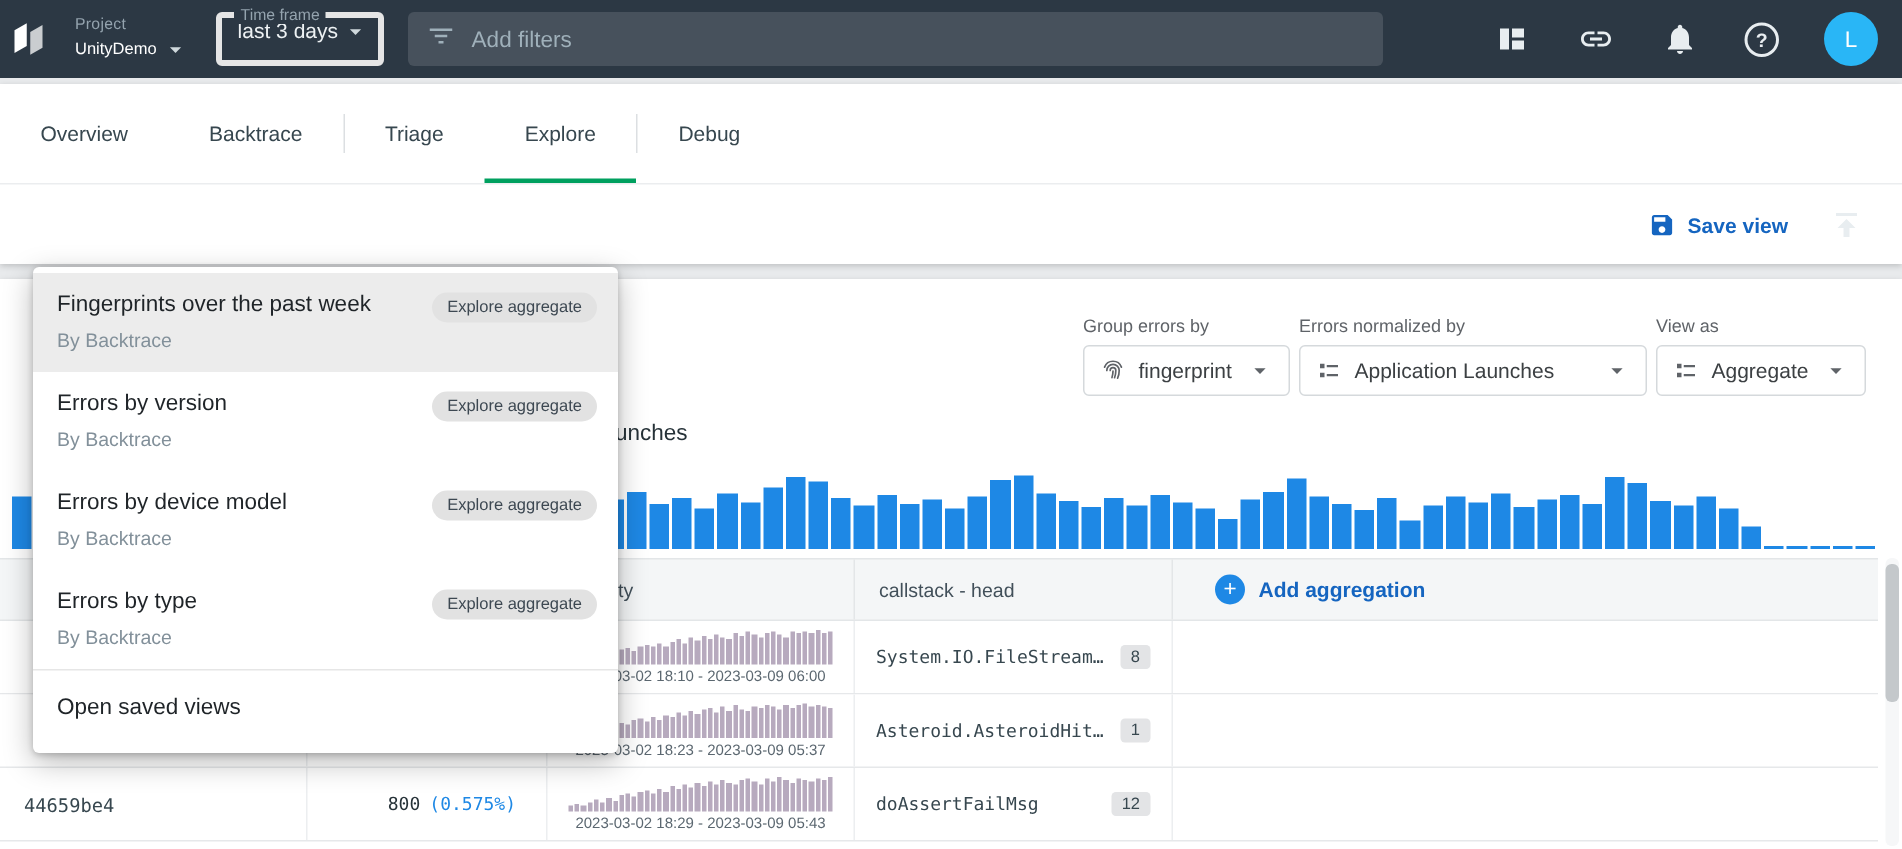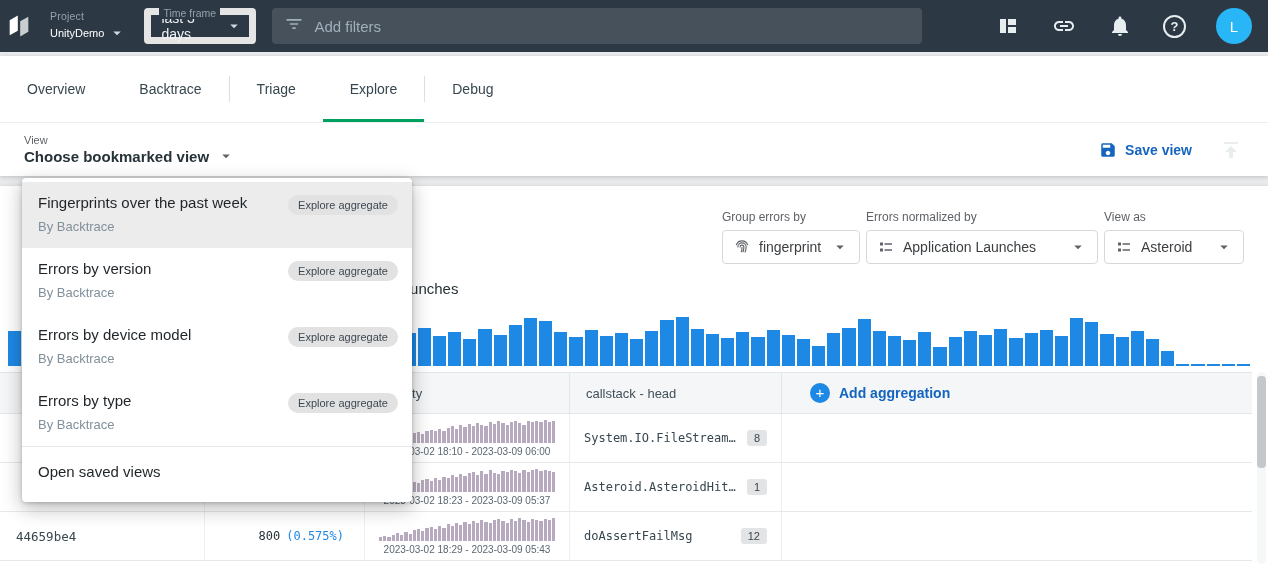--- a/index.html
+++ b/index.html
@@ -7,22 +7,22 @@
   body{font-family:"Liberation Sans",sans-serif}
   #screen{position:relative;width:1268px;height:566px;overflow:hidden;background:#e8eaec}
 
   
   .topbar{position:absolute;top:0;left:0;right:0;height:52px;background:var(--topbar,#2c3844);
           display:flex;align-items:center;padding-left:4px;z-index:60}
   .logo{width:30px;height:30px;margin-right:16px;display:flex;align-items:center;justify-content:center;cursor:pointer}
   .proj{display:flex;flex-direction:column;justify-content:center;cursor:pointer}
   .sel-label{font-size:10.5px;color:#94a3ae;letter-spacing:.2px;margin-bottom:2px}
   .sel-value{display:flex;align-items:center;gap:4px;font-size:11px;color:#fff}
-  .timeframe{position:relative;margin-left:18px;width:112px;height:36px;border:7px solid #e5e5e5;border-radius:4px;
-             display:flex;align-items:center;padding:0 6px 0 10px;cursor:pointer}
+  .timeframe{position:relative;margin-left:18px;width:112px;height:36px;border:4px solid #e5e5e5;border-radius:4px;
+             display:flex;align-items:flex-start;padding:0 6px 0 10px;cursor:pointer}
   .tf-label{position:absolute;top:-8px;left:8px;background:var(--topbar,#2c3844);padding:0 4px;font-size:10.5px;color:#94a3ae}
   .tf-value{font-size:14px;color:#eef2f4;flex:1}
   .filterbar{margin-left:16px;width:650px;height:36px;background:rgba(255,255,255,.13);border-radius:4px;
              display:flex;align-items:center;padding:0 12px;gap:10px}
   .filterbar input{flex:1;background:transparent;border:none;outline:none;color:#eceff1;font-size:15px;font-family:inherit}
   .filterbar input::placeholder{color:#9fb0ba}
   .top-icons{margin-left:auto;display:flex;align-items:center;gap:30px;padding-right:16px}
   .icon-btn{width:26px;height:26px;cursor:pointer;display:flex;align-items:center;justify-content:center}
   .icon-btn svg{width:24px;height:24px;fill:#e8edf0}
   .help-circle{width:23px;height:23px;border:2px solid #e8edf0;border-radius:50%;color:#e8edf0;font-size:13px;
@@ -165,31 +165,20 @@
     <nav class="tabs-row">
       <div class="tab">Overview</div>
       <div class="tab">Backtrace</div>
       <div class="tab-divider"></div>
       <div class="tab">Triage</div>
       <div class="tab active">Explore</div>
       <div class="tab-divider"></div>
       <div class="tab">Debug</div>
     </nav>
     <div class="view-row">
-      <div>
-        <div class="view-label">View</div>
-        <div class="view-value">
-          <span>Choose bookmarked view</span>
-          <span class="caret-g">
-              <svg viewBox="0 0 24 24">
-                <path d="M7 10l5 5 5-5z"></path>
-              </svg>
-            </span>
-        </div>
-      </div>
       <div class="save-group">
         <div class="save-btn">
           <svg viewBox="0 0 24 24" width="18" height="18" class="fill-accent">
               <path d="M17 3H5c-1.1 0-2 .9-2 2v14c0 1.1.9 2 2 2h14c1.1 0 2-.9 2-2V7l-4-4zm-5 16c-1.66 0-3-1.34-3-3s1.34-3 3-3 3 1.34 3 3-1.34 3-3 3zm3-10H5V5h10v4z"></path>
             </svg>
           <span>Save view</span>
         </div>
         <span class="icon-btn">
           <svg viewBox="0 0 24 24" width="22" height="22" class="fill-accent">
               <path d="M5 4h14v2H5zm7 4l-6 6h4v6h4v-6h4z"></path>
@@ -239,21 +228,21 @@
     </div>
 
     <div class="ctrl" id="ctrl-view">
       <div class="ctrl-label">View as</div>
       <div class="ctrl-btn">
         <span class="ctrl-icon">
           <svg viewBox="0 0 24 24" width="18" height="18" fill="#5f6368">
               <path d="M4 6h4v4H4zm6 1h10v2H10zM4 14h4v4H4zm6 1h10v2H10z"></path>
             </svg>
         </span>
-        <span class="ctrl-value">Asteroid</span>
+        <span class="ctrl-value">Aggregate</span>
         <span class="caret-g">
             <svg viewBox="0 0 24 24">
               <path d="M7 10l5 5 5-5z"></path>
             </svg>
           </span>
       </div>
     </div>
 
     <div class="chart-title">Errors grouped by fingerprint normalized by Application Launches</div>
 

